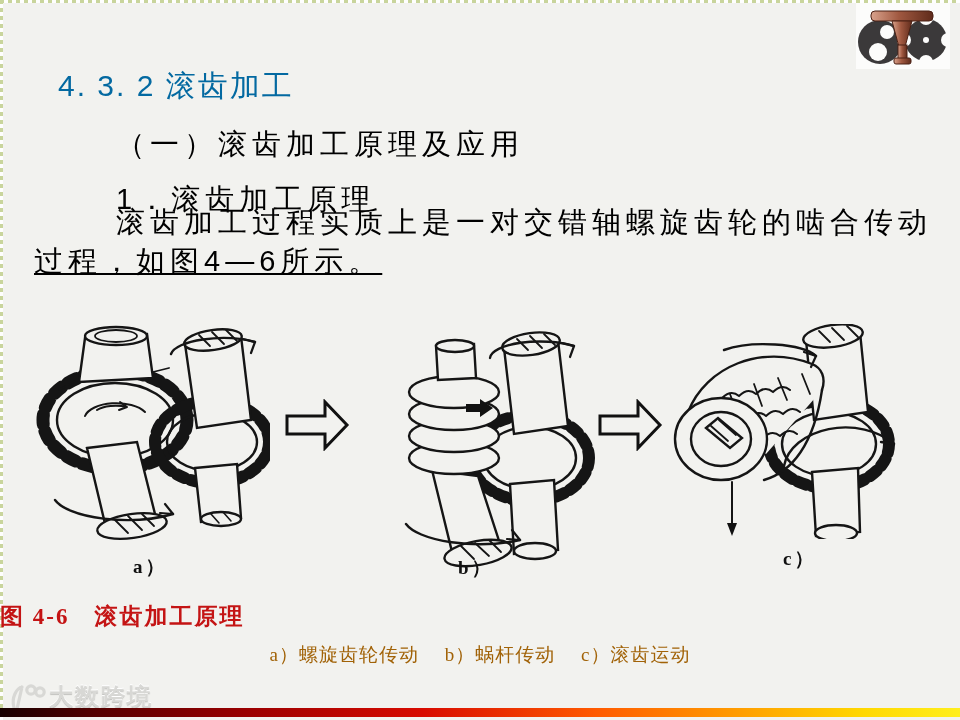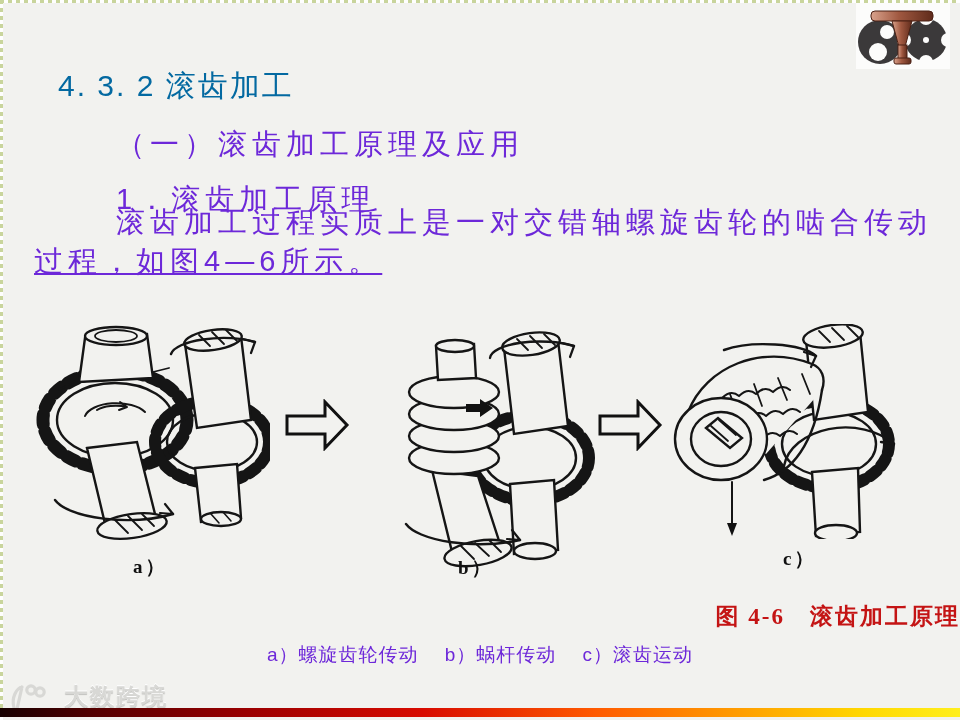--- a/index.html
+++ b/index.html
@@ -11,42 +11,42 @@
   }
   
   .edge-top{position:absolute;left:0;top:0;width:960px;height:3px;
     background:repeating-linear-gradient(90deg,#c9d59c 0 4px,#ffffff 4px 8px);}
   .edge-left{position:absolute;left:0;top:0;width:3px;height:720px;
     background:repeating-linear-gradient(180deg,#c9d59c 0 4px,#ffffff 4px 8px);}
   .title{
     position:absolute;left:47px;top:66px;font-size:30px;letter-spacing:2px;
     white-space:nowrap;color:#0369a1;margin-left:11px;
   }
-  .body-line{position:absolute;font-size:29px;letter-spacing:5px;white-space:nowrap;color:#6d28d9;}
+  .body-line{position:absolute;font-size:29px;letter-spacing:5px;white-space:nowrap;color:#000000;}
   .bl1{left:116px;top:125px;}
   .bl2{left:116px;top:180px;}
   .bl3{left:116px;top:203px;}
   .bl4{left:34px;top:242px;text-decoration:underline;}
   .fig{position:absolute;}
   .fig-label{
     position:absolute;font-family:"Liberation Serif",serif;font-weight:bold;
     font-size:19px;letter-spacing:3px;color:#111;
   }
   .caption{
-    position:absolute;left:0;top:601px;width:960px;text-align:right;
+    position:absolute;left:0;top:601px;width:960px;text-align:left;
     font-family:"Liberation Serif",serif;font-weight:bold;font-size:23px;
     color:#c41414;letter-spacing:2px;
   }
   .subcaption{
     position:absolute;left:0;top:642px;width:960px;text-align:center;
-    font-family:Liberation Sans, sans-serif;font-size:19px;color:#6d28d9;letter-spacing:1px;
+    font-family:Liberation Serif, serif;font-size:19px;color:#a16207;letter-spacing:1px;
   }
   .logo{position:absolute;left:856px;top:3px;width:94px;height:66px;}
   .watermark{
-    position:absolute;left:6px;top:682px;height:30px;display:flex;align-items:center;gap:18px;
+    position:absolute;left:6px;top:682px;height:30px;display:flex;align-items:center;gap:3px;
   }
   .watermark-text{
     font-size:24px;font-weight:bold;color:#d8d8d5;letter-spacing:2px;
     text-shadow:0 -1px 0 #ffffff,0 1px 1px #c2c2bf;
   }
   .gradient-bar{
     position:absolute;left:0;top:708px;width:960px;height:9px;
     background:linear-gradient(90deg,#170000 0%,#550000 10%,#9c0000 26%,#d80b00 44%,
       #ff5a00 62%,#ffa200 78%,#ffd800 90%,#ffef1e 100%);
   }

